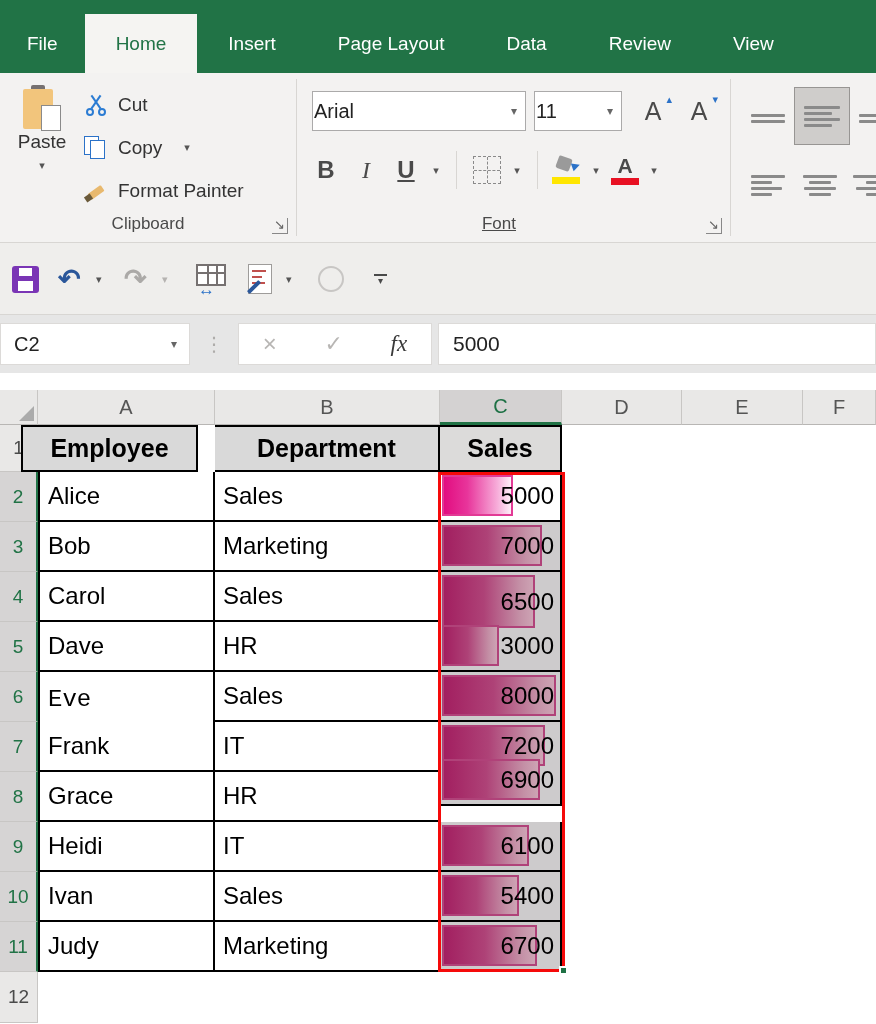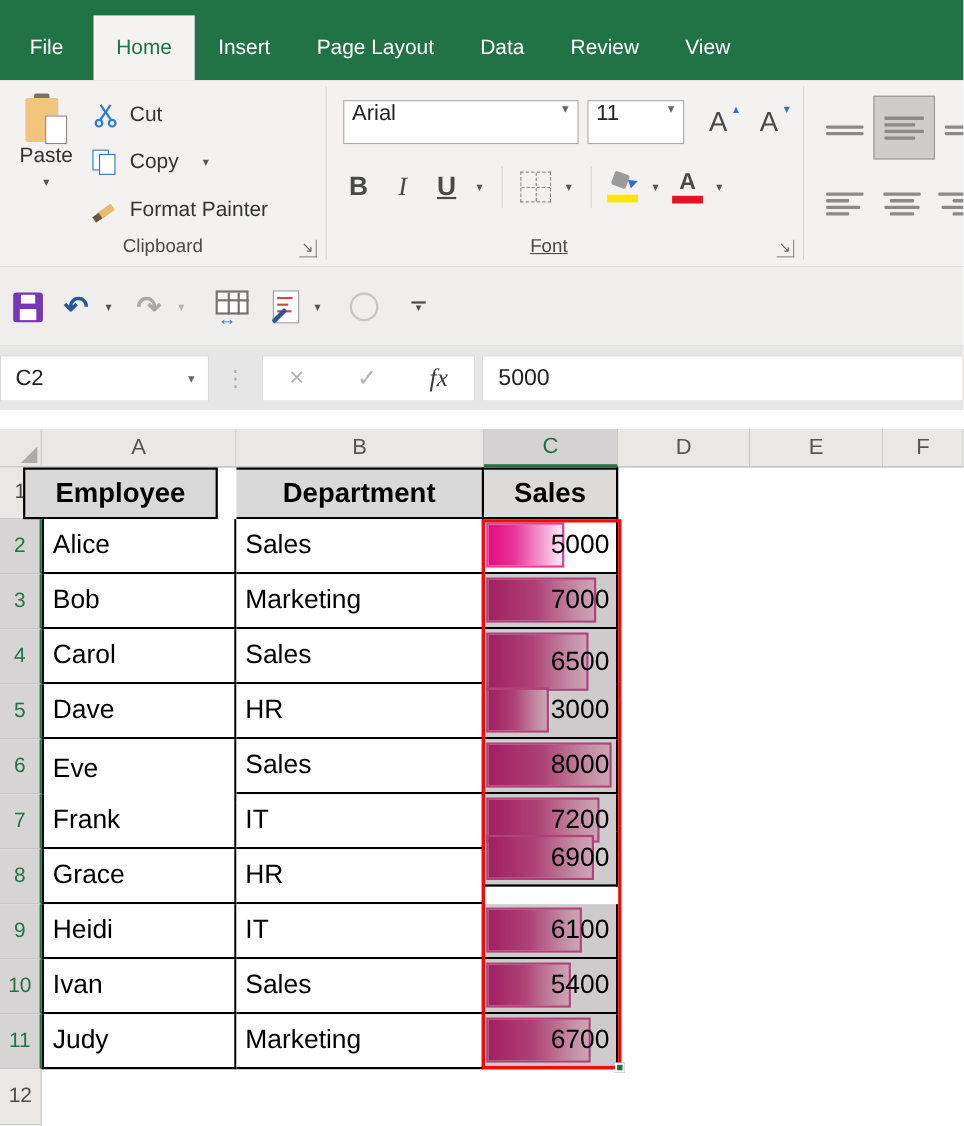--- a/index.html
+++ b/index.html
@@ -1,21 +1,21 @@
 <!DOCTYPE html>
 <html><head>
 <meta charset="utf-8">
 <style>
   * { margin:0; padding:0; box-sizing:border-box; }
   body { background:#fff; font-family:"Liberation Sans", sans-serif; }
   .app { position:relative; width:876px; height:1024px; background:#fff; overflow:hidden; }
 
   
   .tabbar { position:absolute; top:0; left:0; width:876px; height:73px; background:#217346; display:flex; align-items:flex-end; }
-  .tab { height:59px; display:flex; align-items:center; padding:0 21px; color:#fff; font-size:19px; cursor:default; }
+  .tab { height:59px; display:flex; align-items:center; padding:0 31px; color:#fff; font-size:19px; cursor:default; }
   .tab.first { padding:0 27px; }
   .tab.active { background:#F5F4F2; color:#217346; }
 
   
   .ribbon { position:absolute; top:73px; left:0; width:876px; height:170px; background:#F3F2F1; border-bottom:1px solid #D8D6D3; overflow:hidden; }
   .vsep { position:absolute; top:6px; bottom:6px; width:1px; background:#D8D6D3; }
   .group-label { position:absolute; bottom:8px; font-size:17px; color:#4a4a4a; text-align:center; }
   .launcher { position:absolute; bottom:8px; font-size:13px; color:#666; width:16px; height:16px; border-right:1px solid #888; border-bottom:1px solid #888; line-height:14px; text-align:center; }
 
   
@@ -38,21 +38,21 @@
   .scissors b.c1 { left:2px; } .scissors b.c2 { right:2px; }
   .copy-icon { position:relative; width:24px; height:24px; flex:0 0 24px; }
   .copy-icon i { position:absolute; width:15px; height:19px; background:#fff; border:1px solid #2B72C8; }
   .copy-icon i.p1 { left:0; top:0; }
   .copy-icon i.p2 { left:6px; top:4px; box-shadow:inset 0 0 0 1px #fff; }
   .fp-icon { position:relative; width:24px; height:24px; flex:0 0 24px; }
   .fp-icon .handle { position:absolute; left:4px; top:10px; width:16px; height:7px; background:#E8B96E; transform:rotate(-35deg); border-radius:1px; }
   .fp-icon .tip { position:absolute; left:1px; top:16px; width:7px; height:6px; background:#6a5a3a; transform:rotate(-35deg); }
 
   
-  .combo { position:absolute; background:#fff; border:1px solid #ABAAAA; display:flex; align-items:flex-start; font-size:20px; color:#222; padding-left:7px; }
+  .combo { position:absolute; background:#fff; border:1px solid #ABAAAA; display:flex; align-items:center; font-size:20px; color:#222; padding-left:1px; }
   .combo .arrow { margin-left:auto; padding-right:8px; color:#666; font-size:12px; }
   .fontsize-btn { position:absolute; top:18px; width:42px; height:40px; text-align:center; }
   .fontsize-btn .A { font-size:25px; color:#4a4a4a; line-height:40px; }
   .fontsize-btn .tri { position:absolute; top:2px; right:2px; font-size:11px; color:#2B72C8; }
   .fmt-row { position:absolute; top:74px; height:46px; display:flex; align-items:center; }
   .fmt-btn { font-size:24px; color:#4a4a4a; width:40px; text-align:center; }
   .fmt-btn.bold { font-weight:bold; }
   .fmt-btn.italic { font-family:"Liberation Serif", serif; font-style:italic; }
   .fmt-btn.under { text-decoration:underline; font-weight:bold; }
   .mini-caret { font-size:11px; color:#555; width:20px; text-align:center; }
@@ -386,21 +386,21 @@
         <div class="cell num dimmed" style="left: 440px; top: 199px; width: 122px; height: 62px;">
           <span class="databar" style="width: 93px;"></span>
           <span class="val">6500</span>
         </div>
         <div class="cell first" style="left: 38px; top: 249px; width: 177px; height: 50px;">Dave</div>
         <div class="cell " style="left: 215px; top: 249px; width: 225px; height: 50px;">HR</div>
         <div class="cell num dimmed" style="left: 440px; top: 249px; width: 122px; height: 50px;">
           <span class="databar" style="width: 57px;"></span>
           <span class="val">3000</span>
         </div>
-        <div class="cell first" style="left: 38px; top: 299px; width: 177px; height: 56px;">Eve</div>
+        <div class="cell first" style="left: 38px; top: 299px; width: 177px; height: 56px; font-family: Liberation Mono, monospace;">Eve</div>
         <div class="cell " style="left: 215px; top: 299px; width: 225px; height: 50px;">Sales</div>
         <div class="cell num dimmed" style="left: 440px; top: 299px; width: 122px; height: 50px;">
           <span class="databar" style="width: 114px;"></span>
           <span class="val">8000</span>
         </div>
         <div class="cell first" style="left: 38px; top: 349px; width: 177px; height: 50px;">Frank</div>
         <div class="cell " style="left: 215px; top: 349px; width: 225px; height: 50px;">IT</div>
         <div class="cell num dimmed" style="left: 440px; top: 349px; width: 122px; height: 50px;">
           <span class="databar" style="width: 103px;"></span>
           <span class="val">7200</span>

